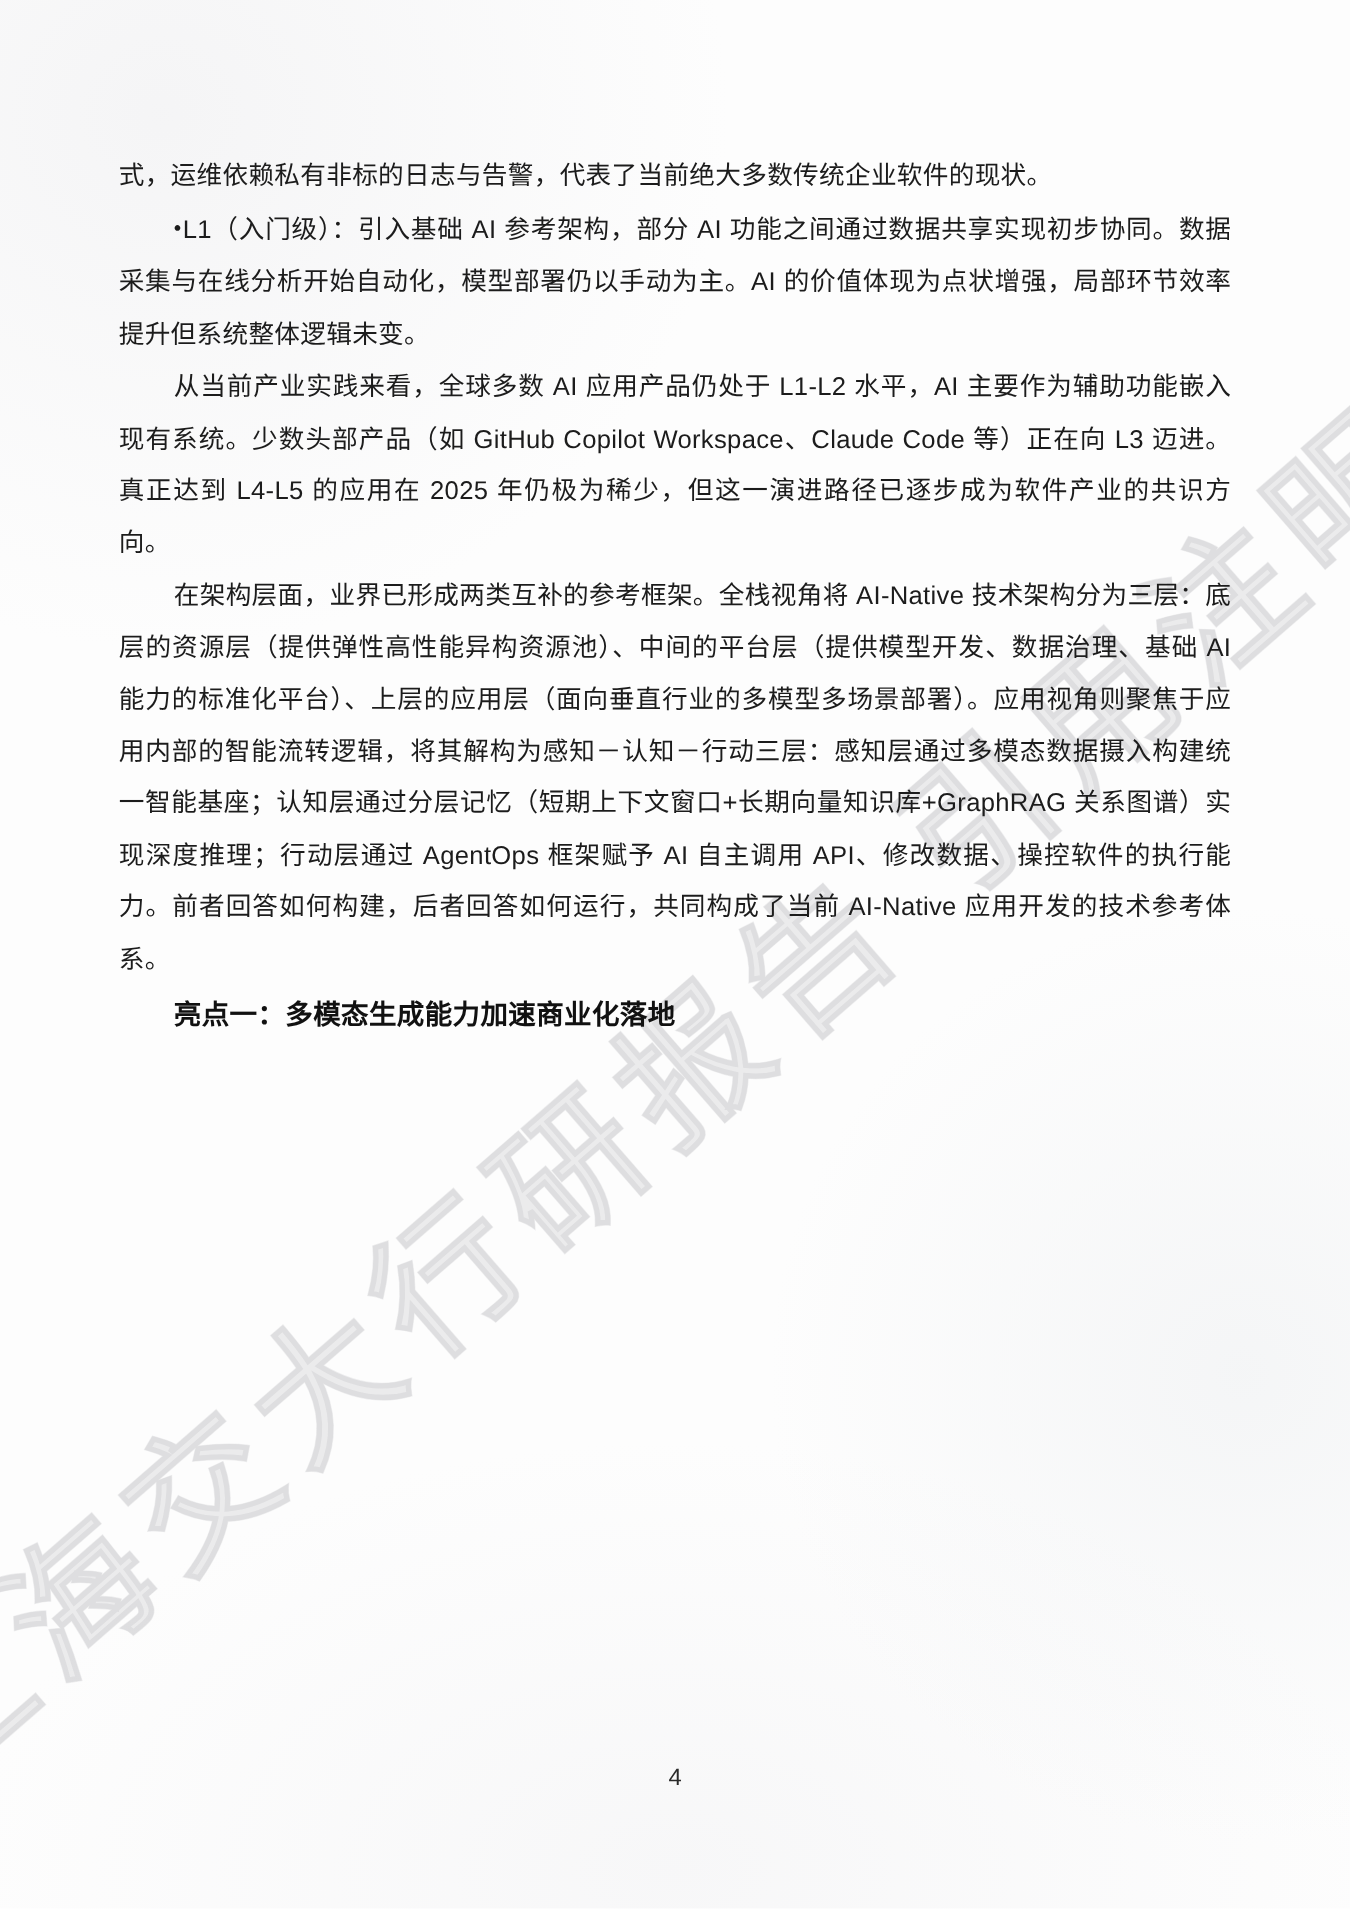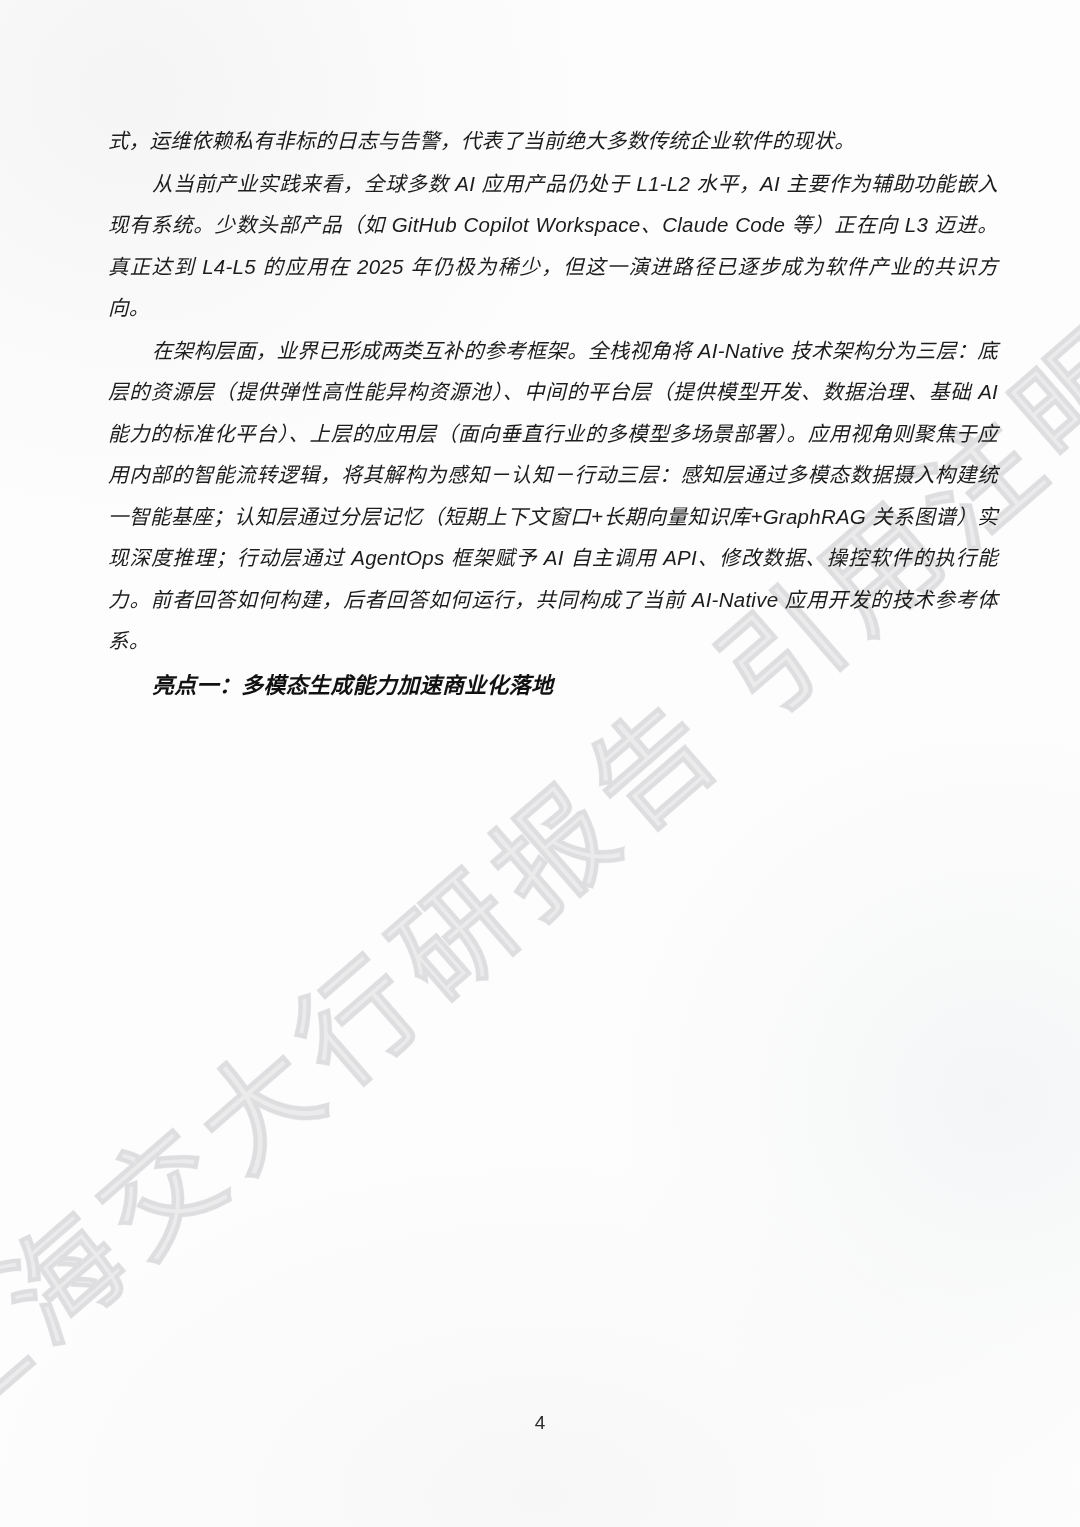--- a/index.html
+++ b/index.html
@@ -51,25 +51,24 @@
     font-size: 116px;
     font-weight: 700;
     letter-spacing: 14px;
     color: rgba(108, 112, 120, 0.125);
     -webkit-text-stroke: 1px rgba(105, 110, 118, 0.10);
   }
 
   
   .content {
     position: absolute;
-    left: 108px;
+    left: 95px;
     top: 120px;
     width: 890px;
     z-index: 2;
-    font-style: italic;
   }
 
   .para {
     font-size: 20.5px;
     line-height: 41.5px;
     text-align: justify;
     text-justify: inter-ideograph;
     margin: 0 0 1px 0;
     letter-spacing: 0.25px;
     color: #1c1c1c;
@@ -127,20 +126,21 @@
   <div class="paper-tint"></div>
 
   <div class="watermark-layer">
     <div class="watermark-text">上海交大行研报告 引用注明出处</div>
   </div>
 
   <div class="content">
 
     <p class="para">式，运维依赖私有非标的日志与告警，代表了当前绝大多数传统企业软件的现状。</p>
 
+    <p class="para bullet">L1（入门级）：引入基础 AI 参考架构，部分 AI 功能之间通过数据共享实现初步协同。数据采集与在线分析开始自动化，模型部署仍以手动为主。AI 的价值体现为点状增强，局部环节效率提升但系统整体逻辑未变。</p>
 
 
 
 
 
     <p class="para indent">从当前产业实践来看，全球多数 AI 应用产品仍处于 L1-L2 水平，AI 主要作为辅助功能嵌入现有系统。少数头部产品（如 GitHub Copilot Workspace、Claude Code 等）正在向 L3 迈进。真正达到 L4-L5 的应用在 2025 年仍极为稀少，但这一演进路径已逐步成为软件产业的共识方向。</p>
 
     <p class="para indent">在架构层面，业界已形成两类互补的参考框架。全栈视角将 AI-Native 技术架构分为三层：底层的资源层（提供弹性高性能异构资源池）、中间的平台层（提供模型开发、数据治理、基础 AI 能力的标准化平台）、上层的应用层（面向垂直行业的多模型多场景部署）。应用视角则聚焦于应用内部的智能流转逻辑，将其解构为感知－认知－行动三层：感知层通过多模态数据摄入构建统一智能基座；认知层通过分层记忆（短期上下文窗口+长期向量知识库+GraphRAG 关系图谱）实现深度推理；行动层通过 AgentOps 框架赋予 AI 自主调用 API、修改数据、操控软件的执行能力。前者回答如何构建，后者回答如何运行，共同构成了当前 AI-Native 应用开发的技术参考体系。</p>
 
 

